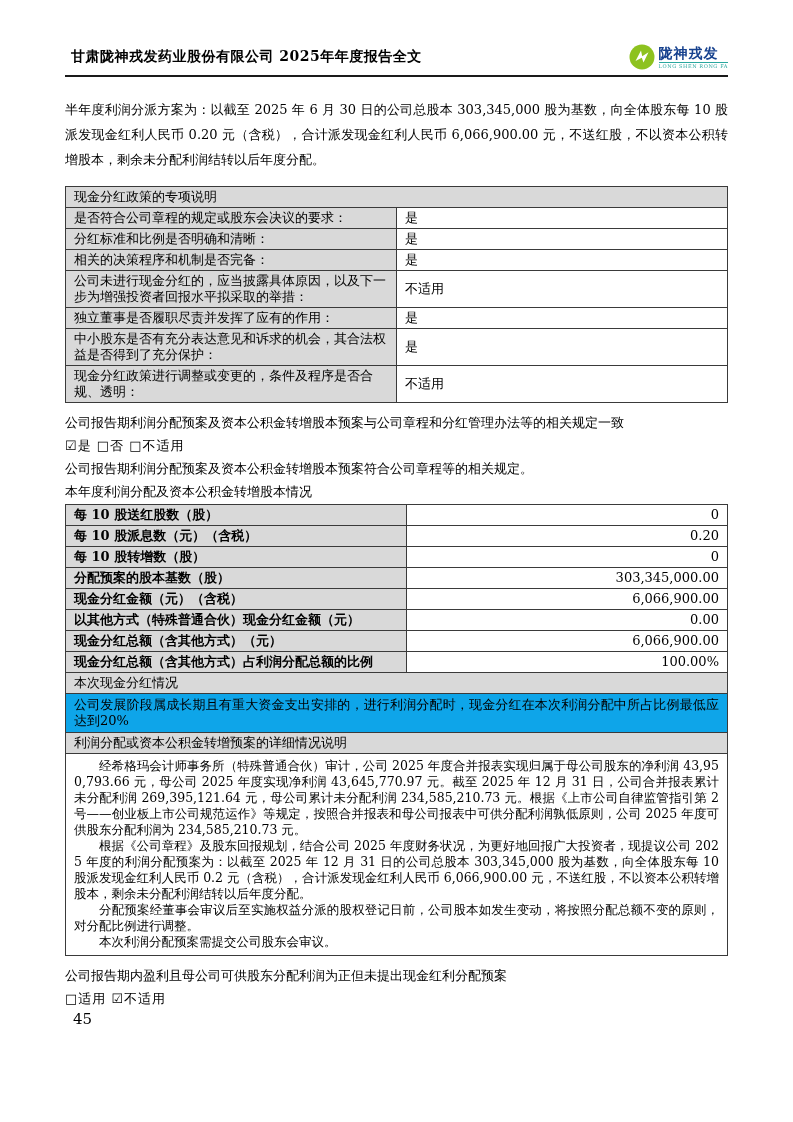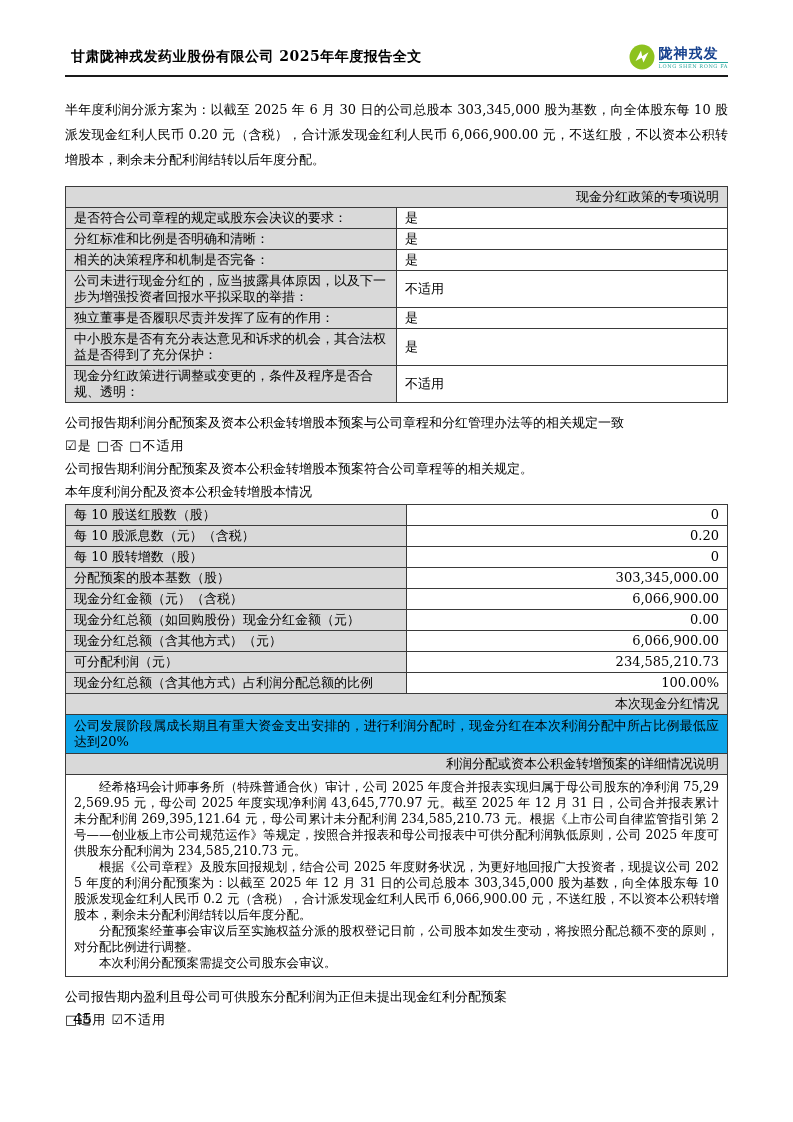--- a/index.html
+++ b/index.html
@@ -32,26 +32,26 @@
     margin:20px 0 0 0;
   }
   .line{font-size:13px;line-height:16px;margin:7px 0 0 0;}
   .line.first{margin-top:12px;}
   .cbline{font-size:13px;line-height:16px;margin:7px 0 0 0;letter-spacing:1px;}
   
   table{border-collapse:collapse;width:100%;table-layout:fixed;}
   td{border:1px solid #3a3a3a;font-size:13px;line-height:16px;padding:2px 8px;vertical-align:middle;word-break:break-all;}
   .tbl{margin-top:14px;}
   .tbl2{margin-top:4px;}
-  td.sect{background:#d9d9d9;text-align:right;}
+  td.sect{background:#d9d9d9;text-align:left;}
   td.lab{background:#d9d9d9;text-align:left;}
   td.val{background:#fff;text-align:left;}
   td.num{background:#fff;text-align:right;}
   .t1 td.lab{width:56%;}
-  .t2 td.lab{width:49%;}
+  .t2 td.lab{width:49%;font-weight:bold;}
   td.textcell{background:#0ea5e9;text-align:justify;padding:3px 8px;}
   td.detail{background:#fff;padding:4px 8px 5px 8px;}
   td.detail p{margin:0;font-size:12.5px;line-height:16px;text-align:justify;text-indent:2em;}
   
   .pageno{position:absolute;left:73px;top:1010px;font-size:15px;}
 </style>
 </head>
 <body>
 
 <div class="page">
@@ -129,47 +129,43 @@
       </tr>
       <tr>
         <td class="lab">分配预案的股本基数（股）</td>
         <td class="num">303,345,000.00</td>
       </tr>
       <tr>
         <td class="lab">现金分红金额（元）（含税）</td>
         <td class="num">6,066,900.00</td>
       </tr>
       <tr>
-        <td class="lab">现金分红总额（如回购股份）现金分红金额（元）</td>
+        <td class="lab">以其他方式（特殊普通合伙）现金分红金额（元）</td>
         <td class="num">0.00</td>
       </tr>
       <tr>
         <td class="lab">现金分红总额（含其他方式）（元）</td>
         <td class="num">6,066,900.00</td>
-      </tr>
-      <tr>
-        <td class="lab">可分配利润（元）</td>
-        <td class="num">234,585,210.73</td>
       </tr>
       <tr>
         <td class="lab">现金分红总额（含其他方式）占利润分配总额的比例</td>
         <td class="num">100.00%</td>
       </tr>
       <tr>
         <td class="sect" colspan="2">本次现金分红情况</td>
       </tr>
       <tr>
         <td class="textcell" colspan="2">公司发展阶段属成长期且有重大资金支出安排的，进行利润分配时，现金分红在本次利润分配中所占比例最低应达到20%</td>
       </tr>
       <tr>
         <td class="sect" colspan="2">利润分配或资本公积金转增预案的详细情况说明</td>
       </tr>
       <tr>
         <td class="detail" colspan="2">
-          <p>经希格玛会计师事务所（特殊普通合伙）审计，公司 2025 年度合并报表实现归属于母公司股东的净利润 75,292,569.95 元，母公司 2025 年度实现净利润 43,645,770.97 元。截至 2025 年 12 月 31 日，公司合并报表累计未分配利润 269,395,121.64 元，母公司累计未分配利润 234,585,210.73 元。根据《上市公司自律监管指引第 2 号——创业板上市公司规范运作》等规定，按照合并报表和母公司报表中可供分配利润孰低原则，公司 2025 年度可供股东分配利润为 234,585,210.73 元。</p>
+          <p>经希格玛会计师事务所（特殊普通合伙）审计，公司 2025 年度合并报表实现归属于母公司股东的净利润 43,950,793.66 元，母公司 2025 年度实现净利润 43,645,770.97 元。截至 2025 年 12 月 31 日，公司合并报表累计未分配利润 269,395,121.64 元，母公司累计未分配利润 234,585,210.73 元。根据《上市公司自律监管指引第 2 号——创业板上市公司规范运作》等规定，按照合并报表和母公司报表中可供分配利润孰低原则，公司 2025 年度可供股东分配利润为 234,585,210.73 元。</p>
           <p>根据《公司章程》及股东回报规划，结合公司 2025 年度财务状况，为更好地回报广大投资者，现提议公司 2025 年度的利润分配预案为：以截至 2025 年 12 月 31 日的公司总股本 303,345,000 股为基数，向全体股东每 10 股派发现金红利人民币 0.2 元（含税），合计派发现金红利人民币 6,066,900.00 元，不送红股，不以资本公积转增股本，剩余未分配利润结转以后年度分配。</p>
           <p>分配预案经董事会审议后至实施权益分派的股权登记日前，公司股本如发生变动，将按照分配总额不变的原则，对分配比例进行调整。</p>
           <p>本次利润分配预案需提交公司股东会审议。</p>
         </td>
       </tr>
     </tbody>
   </table>
 
   <p class="line first">公司报告期内盈利且母公司可供股东分配利润为正但未提出现金红利分配预案</p>
   <p class="cbline">□适用 ☑不适用</p>

